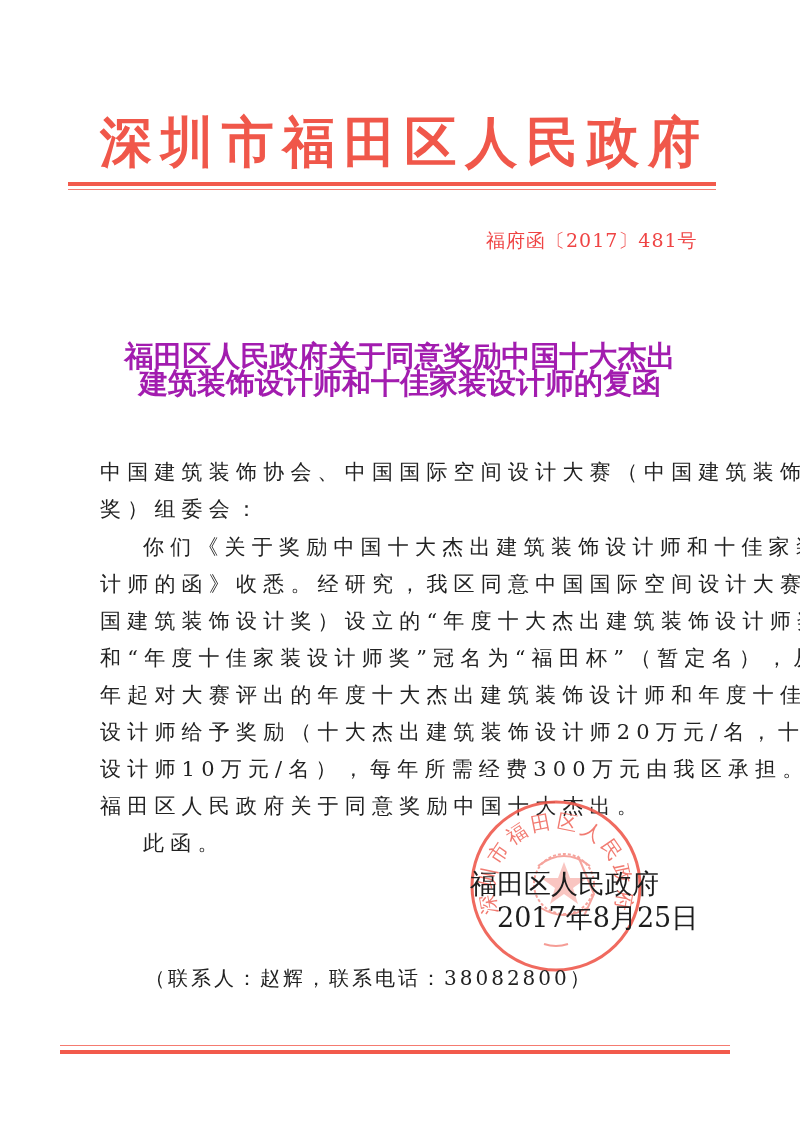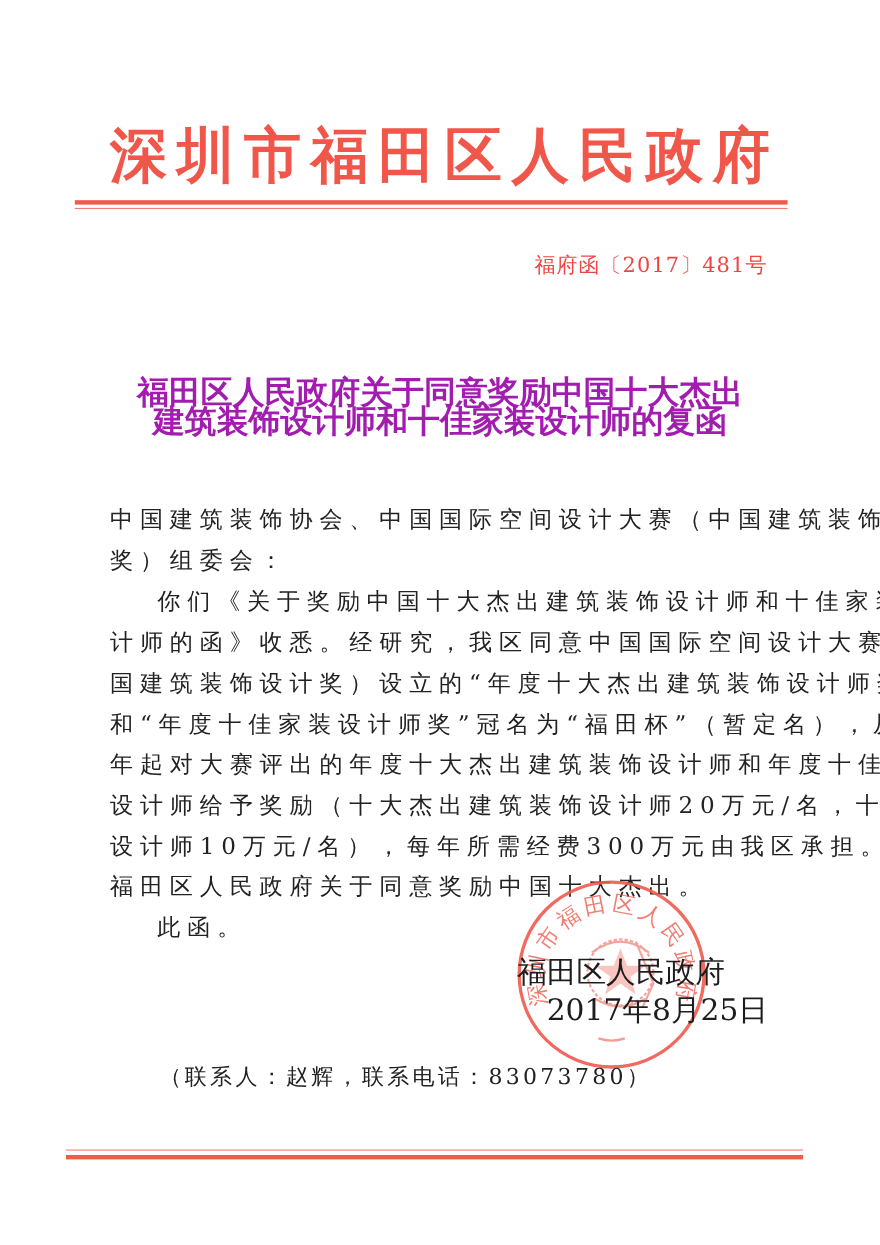--- a/index.html
+++ b/index.html
@@ -127,16 +127,16 @@
     <path d="M 75 112 Q 98 126 121 112"></path>
     <path d="M 112 60 L 128 98 L 118 120"></path>
   </g>
   <polygon points="98,66 104,82 121,82 107,92 112,108 98,98 84,108 89,92 75,82 92,82" fill="#ee5a4e" opacity="0.35"></polygon>
   <path d="M 78 148 Q 90 152 102 148" stroke="#ee5a4e" stroke-width="2" fill="none" opacity="0.6"></path>
 </svg>
 
 <div class="signature" style="left:470px; top:866px; letter-spacing:0px;">福田区人民政府</div>
 <div class="signature" style="left:478px; top:900px;margin-left:19px;">2017年8月25日</div>
 
-<div class="contact">（联系人：赵辉，联系电话：83073780）</div>
+<div class="contact">（联系人：赵辉，联系电话：38082800）</div>
 
 <div class="rule" style="left:60px; top:1045px; width:670px; height:1px; opacity:0.8;"></div>
 <div class="rule" style="left:60px; top:1050px; width:670px; height:4px;"></div>
 
 </body></html>

